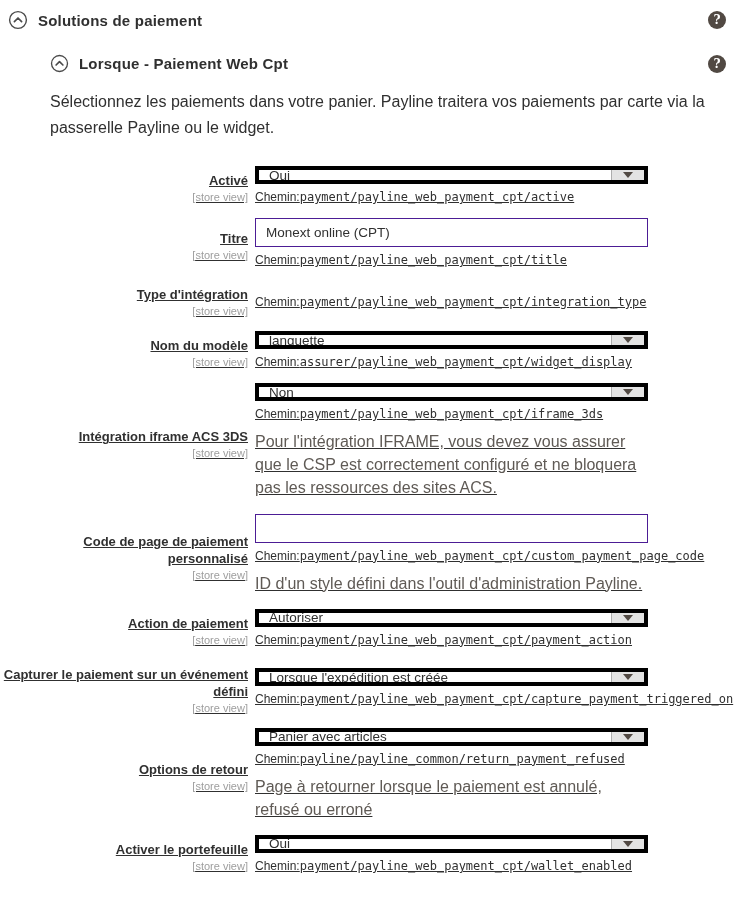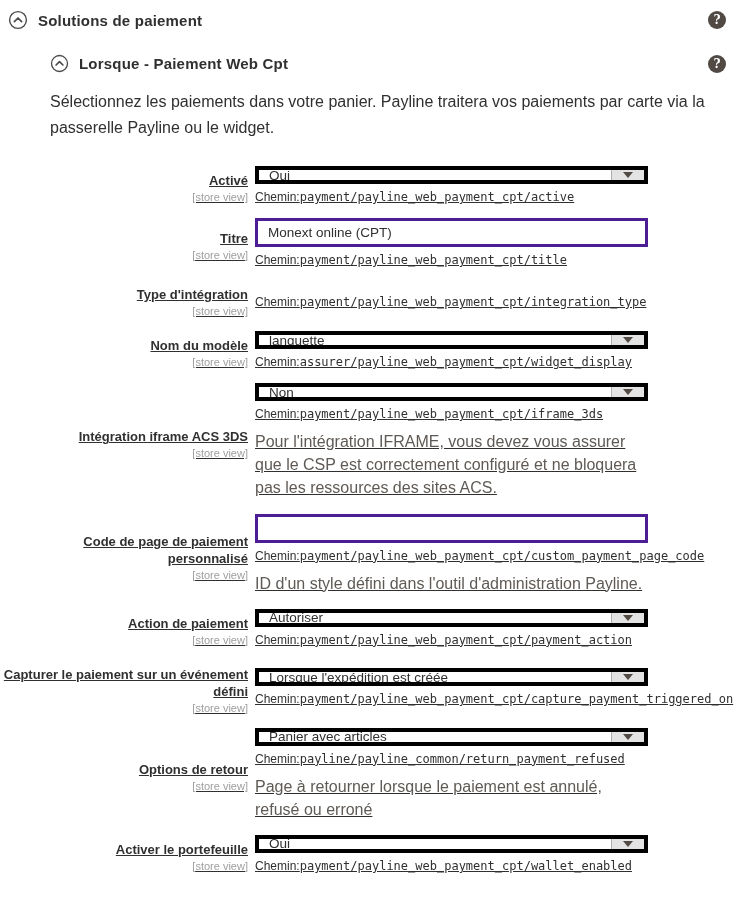--- a/index.html
+++ b/index.html
@@ -38,21 +38,21 @@
   .select-arrow {
     width:33px; background:#e3e3e3; border-left:1px solid #adadad;
     display:flex; align-items:center; justify-content:center; flex:none;
   }
   .select-arrow i {
     width:0; height:0; display:block;
     border-left:5px solid transparent; border-right:5px solid transparent;
     border-top:6px solid #514943;
   }
   .text-input {
-    width:100%; height:29px; border:3px solid #4c1d95; background:#ffffff;
+    width:100%; height:29px; border:1px solid #4c1d95; background:#ffffff;
     padding:0 10px; font-size:13.5px; color:#303030;
     font-family:"Liberation Sans","DejaVu Sans",sans-serif; outline:none;
   }
   .path-line { margin-top:6px; font-size:12px; color:#303030; white-space:nowrap; }
   .path-line .mono { font-family:"DejaVu Sans Mono","Liberation Mono",monospace; font-size:12px; }
   .note { margin-top:9px; font-size:16px; line-height:1.45; color:#5f5a55; max-width:393px; }
 </style>
 </head>
 <body>
 

